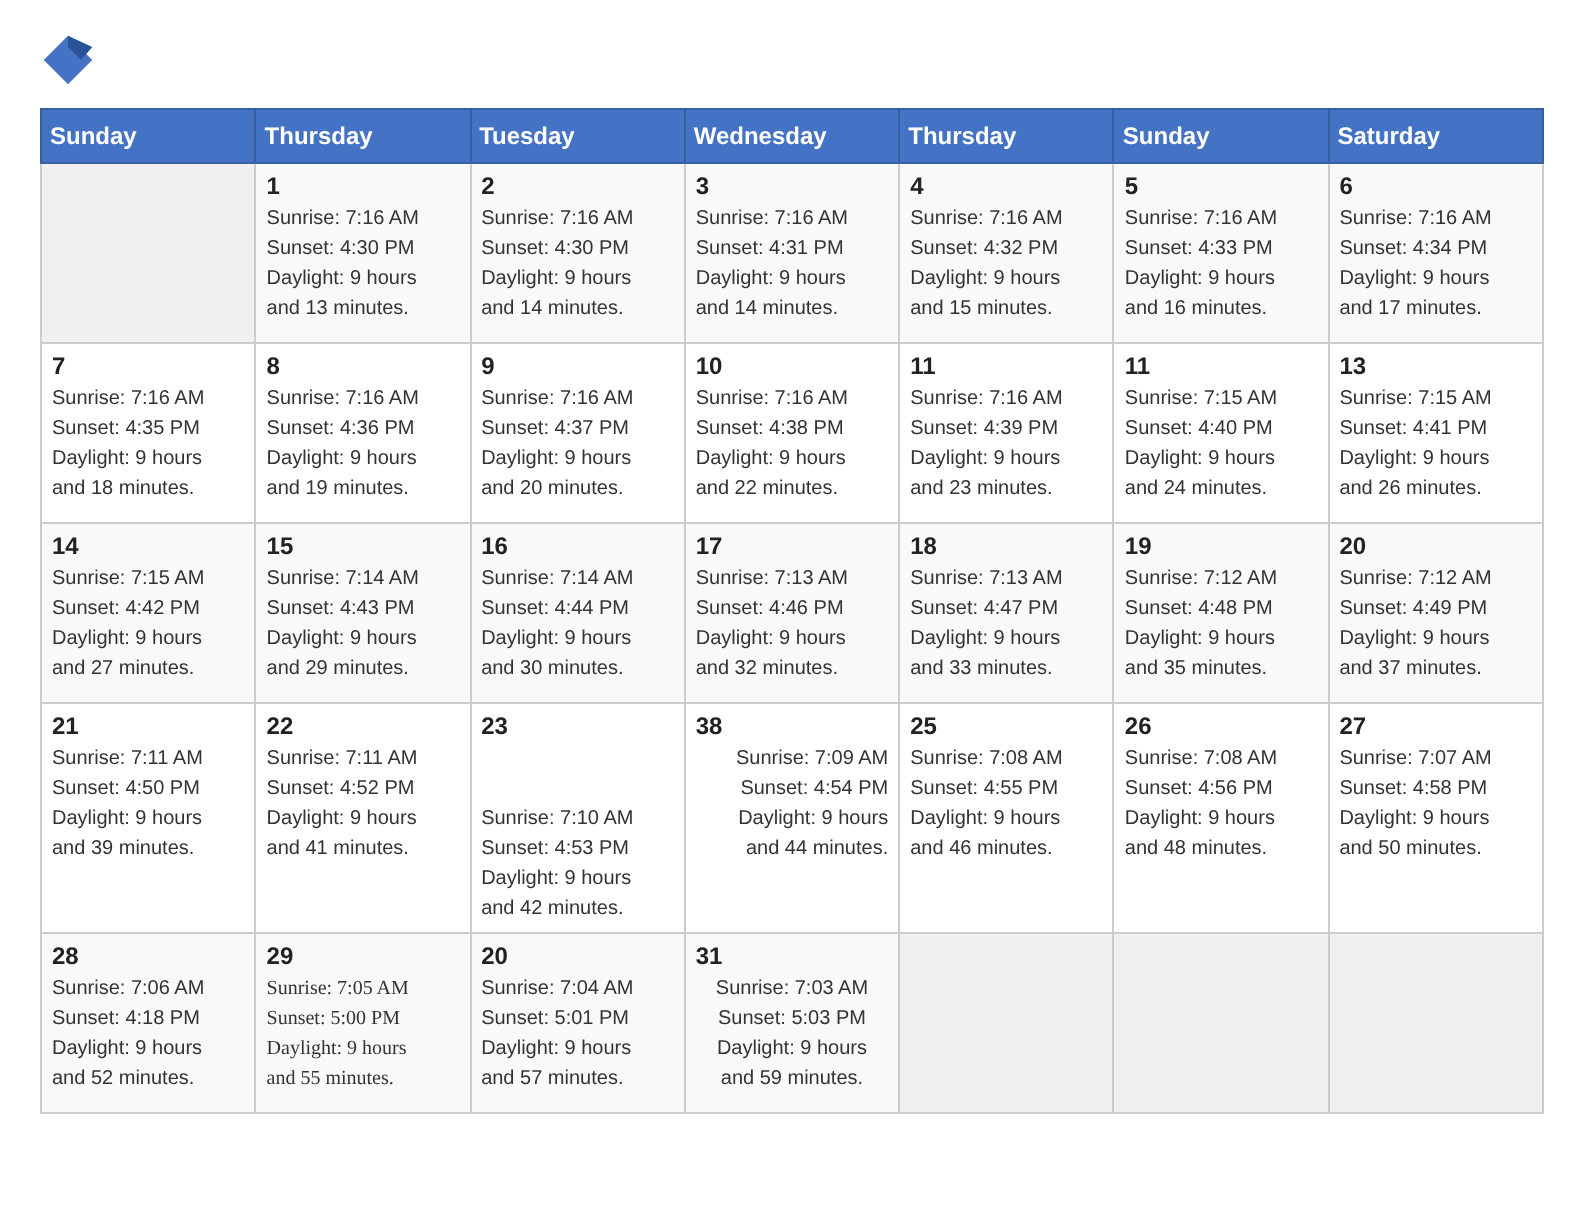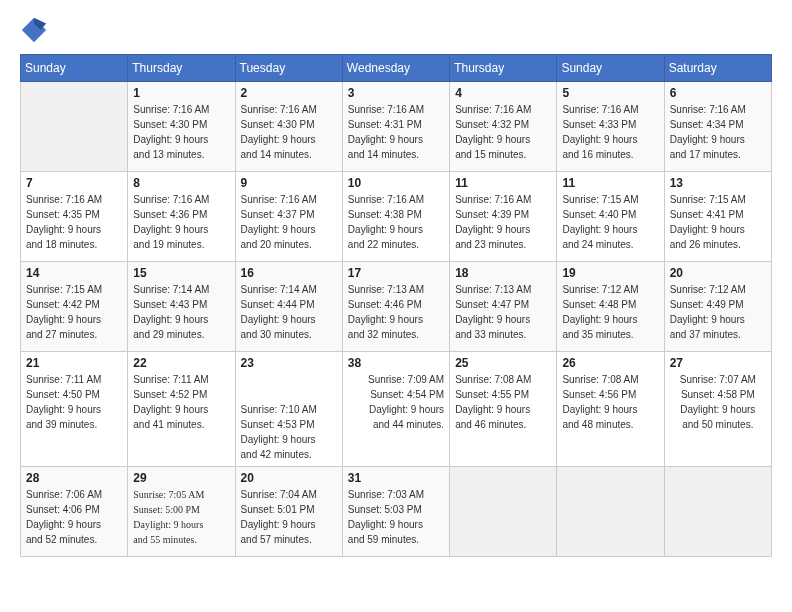--- a/index.html
+++ b/index.html
@@ -50,21 +50,21 @@
     }
     table {
       width: 100%;
       border-collapse: collapse;
       table-layout: fixed;
     }
     thead tr th {
       background-color: #4472c4;
       color: #fff;
       font-size: 12px;
-      font-weight: normal;
+      font-weight: bold;
       padding: 6px 4px;
       text-align: left;
       border: 1px solid #3a5fa0;
     }
     tbody tr td {
       border: 1px solid #ccc;
       vertical-align: top;
       padding: 4px 5px;
       height: 90px;
       font-size: 10px;
@@ -308,51 +308,51 @@
         </td>
         <td>
           <span class="day-number">26</span>
           <div class="day-info" style="white-space: pre-line;">Sunrise: 7:08 AM
 Sunset: 4:56 PM
 Daylight: 9 hours
 and 48 minutes.</div>
         </td>
         <td>
           <span class="day-number">27</span>
-          <div class="day-info" style="white-space: pre-line; text-align: center;">Sunrise: 7:07 AM
+          <div class="day-info" style="white-space: pre-line;">Sunrise: 7:07 AM
 Sunset: 4:58 PM
 Daylight: 9 hours
 and 50 minutes.</div>
         </td>
       </tr>
       <tr>
         <td>
           <span class="day-number">28</span>
           <div class="day-info" style="white-space: pre-line;">Sunrise: 7:06 AM
-Sunset: 4:06 PM
+Sunset: 4:18 PM
 Daylight: 9 hours
 and 52 minutes.</div>
         </td>
         <td>
           <span class="day-number">29</span>
           <div class="day-info" style="white-space: pre-line; font-family: Liberation Serif, serif;">Sunrise: 7:05 AM
 Sunset: 5:00 PM
 Daylight: 9 hours
 and 55 minutes.</div>
         </td>
         <td>
           <span class="day-number">20</span>
           <div class="day-info" style="white-space: pre-line;">Sunrise: 7:04 AM
 Sunset: 5:01 PM
 Daylight: 9 hours
 and 57 minutes.</div>
         </td>
         <td>
           <span class="day-number">31</span>
-          <div class="day-info" style="white-space: pre-line;">Sunrise: 7:03 AM
+          <div class="day-info" style="white-space: pre-line; text-align: center;">Sunrise: 7:03 AM
 Sunset: 5:03 PM
 Daylight: 9 hours
 and 59 minutes.</div>
         </td>
         <td class="empty-cell"></td>
         <td class="empty-cell"></td>
         <td class="empty-cell"></td>
       </tr>
     </tbody>
 </table>

